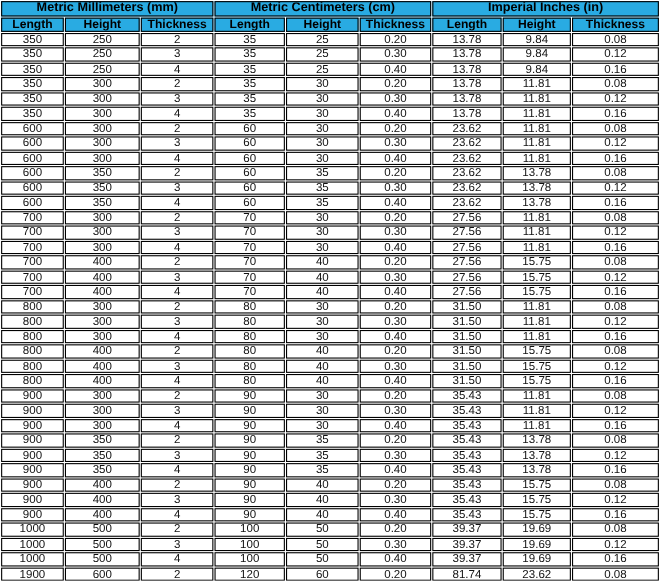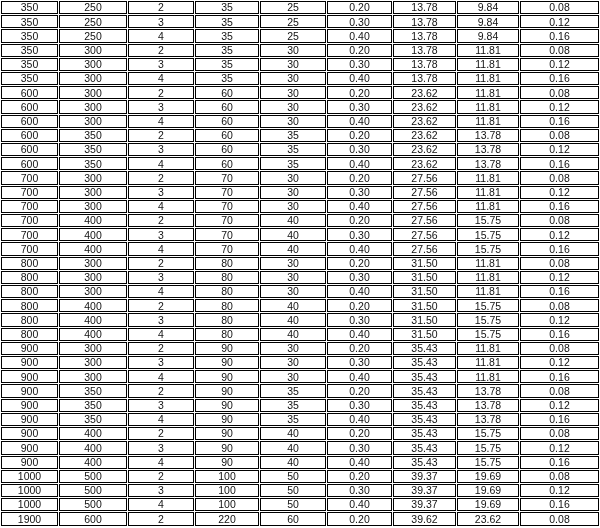--- a/index.html
+++ b/index.html
@@ -57,20 +57,36 @@
       <col style="width:68px">
       <col style="width:66px">
     <col style="width:64px">
       <col style="width:66px">
       <col style="width:65px">
     <col style="width:63px">
       <col style="width:62px">
       <col>
   </colgroup>
   <thead>
+    <tr class="group-row">
+      <th colspan="3">Metric Millimeters (mm)</th>
+      <th colspan="3">Metric Centimeters (cm)</th>
+      <th colspan="3">Imperial Inches (in)</th>
+    </tr>
+    <tr>
+      <th>Length</th>
+      <th>Height</th>
+      <th>Thickness</th>
+      <th>Length</th>
+      <th>Height</th>
+      <th>Thickness</th>
+      <th>Length</th>
+      <th>Height</th>
+      <th>Thickness</th>
+    </tr>
   </thead>
   <tbody>
       <tr>
         <td>350</td>
         <td>250</td>
         <td>2</td>
         <td>35</td>
         <td>25</td>
         <td>0.20</td>
         <td>13.78</td>
@@ -459,21 +475,21 @@
         <td>50</td>
         <td>0.40</td>
         <td>39.37</td>
         <td>19.69</td>
         <td>0.16</td>
       </tr>
       <tr>
         <td>1900</td>
         <td>600</td>
         <td>2</td>
-        <td>220</td>
-        <td>60</td>
-        <td>0.20</td>
-        <td>39.62</td>
+        <td>120</td>
+        <td>60</td>
+        <td>0.20</td>
+        <td>81.74</td>
         <td>23.62</td>
         <td>0.08</td>
       </tr>
     </tbody>
 </table>
 
 </body></html>

